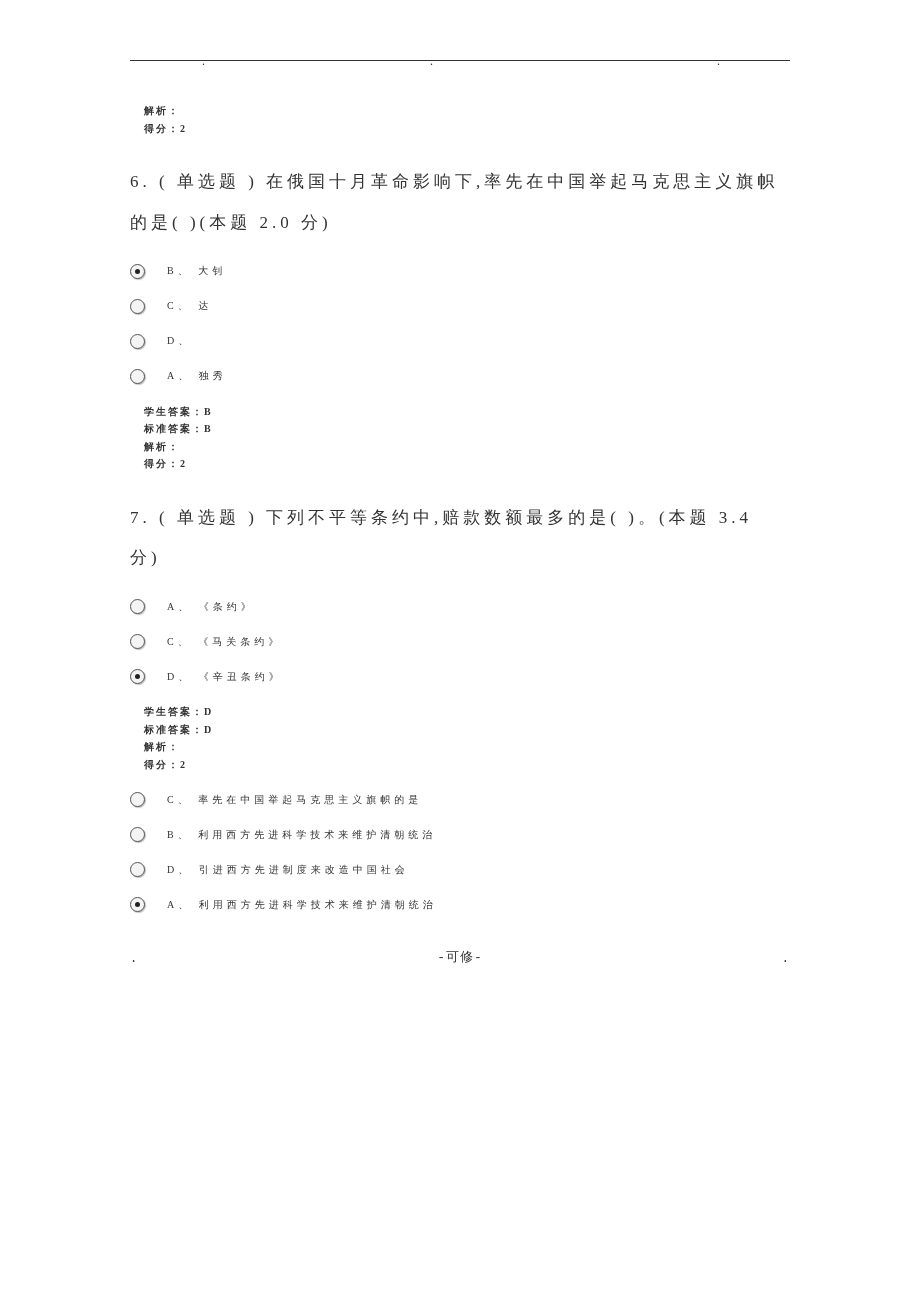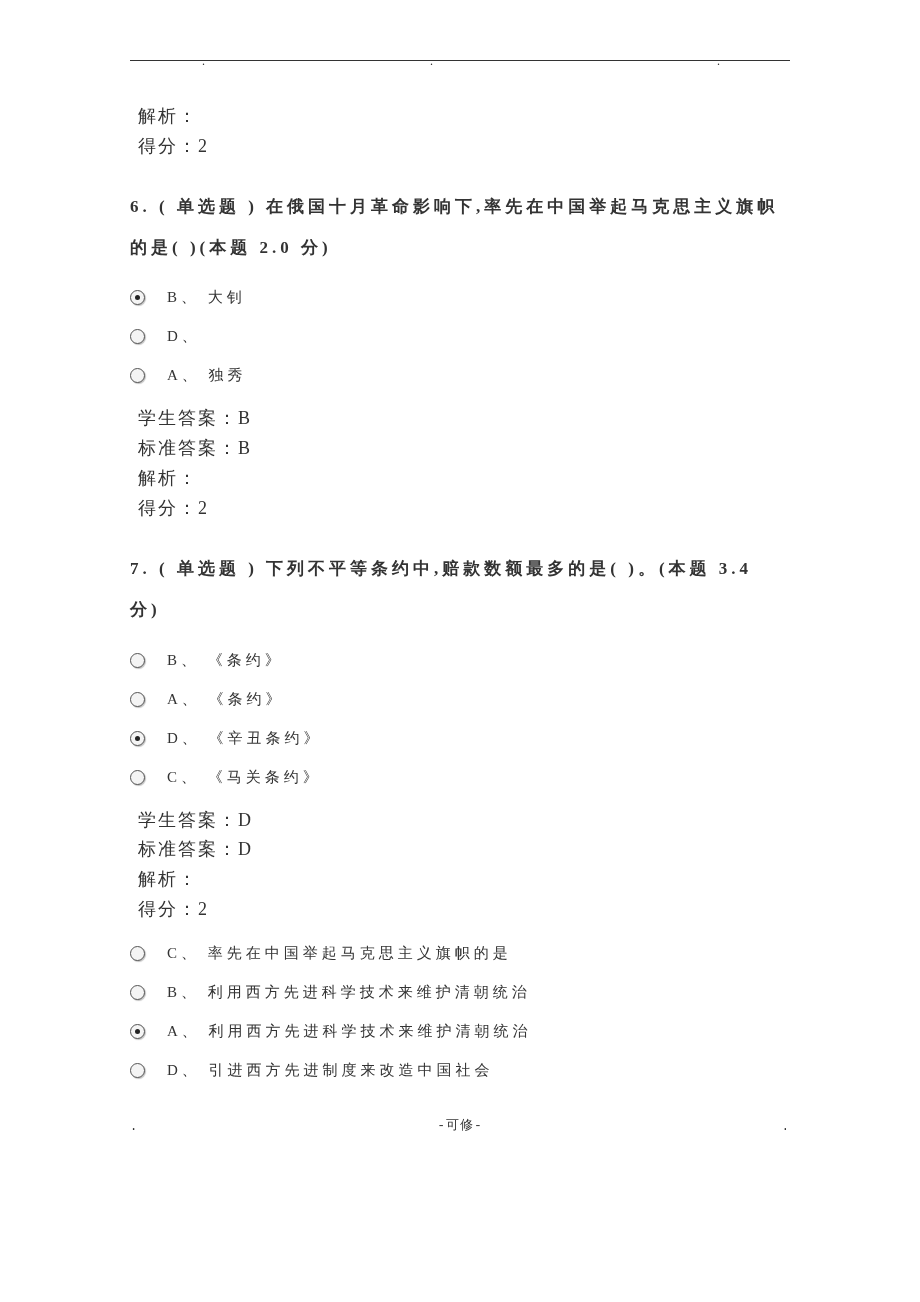--- a/index.html
+++ b/index.html
@@ -21,39 +21,39 @@
   .top-rule .dots {
     position: absolute;
     top: -6px;
     font-size: 12px;
     color: #333;
   }
   .dot-left { left: 72px; }
   .dot-mid { left: 300px; }
   .dot-right { right: 70px; }
   .meta-line {
-    font-size: 18px;
+    font-size: 10px;
     letter-spacing: 2px;
-    margin: 2px 8px;
+    margin: 2px 14px;
+    font-weight: bold;
   }
   .question-stem {
     font-size: 17px;
     letter-spacing: 4px;
     line-height: 2.4;
     margin: 26px 0 18px 0;
-    font-weight: bold;
   }
   .options {
     margin: 8px 0 6px 0;
   }
   .option-row {
     display: flex;
     align-items: center;
     margin: 20px 0;
-    font-size: 15px;
+    font-size: 10px;
     letter-spacing: 4px;
   }
   .radio-icon {
     width: 13px;
     height: 13px;
     border: 1px solid #555;
     border-radius: 50%;
     display: inline-block;
     margin-right: 22px;
     position: relative;
@@ -115,76 +115,76 @@
   </div>
 
   <div class="question-stem">6. ( 单选题 ) 在俄国十月革命影响下,率先在中国举起马克思主义旗帜的是( )(本题 2.0 分)</div>
   <div class="options">
     <div class="option-row">
       <span class="radio-icon selected"></span>
       <span>B、 大钊</span>
     </div>
     <div class="option-row">
       <span class="radio-icon"></span>
+      <span>C、 达</span>
+    </div>
+    <div class="option-row">
+      <span class="radio-icon"></span>
       <span>D、</span>
     </div>
     <div class="option-row">
       <span class="radio-icon"></span>
       <span>A、 独秀</span>
     </div>
   </div>
   <div class="answer-block">
     <div class="meta-line">学生答案：B</div>
     <div class="meta-line">标准答案：B</div>
     <div class="meta-line">解析：</div>
     <div class="meta-line">得分：2</div>
   </div>
 
   <div class="question-stem">7. ( 单选题 ) 下列不平等条约中,赔款数额最多的是( )。(本题 3.4 分)</div>
   <div class="options">
     <div class="option-row">
       <span class="radio-icon"></span>
-      <span>B、 《条约》</span>
+      <span>A、 《条约》</span>
     </div>
     <div class="option-row">
       <span class="radio-icon"></span>
-      <span>A、 《条约》</span>
+      <span>C、 《马关条约》</span>
     </div>
     <div class="option-row">
       <span class="radio-icon selected"></span>
       <span>D、 《辛丑条约》</span>
-    </div>
-    <div class="option-row">
-      <span class="radio-icon"></span>
-      <span>C、 《马关条约》</span>
     </div>
   </div>
   <div class="answer-block">
     <div class="meta-line">学生答案：D</div>
     <div class="meta-line">标准答案：D</div>
     <div class="meta-line">解析：</div>
     <div class="meta-line">得分：2</div>
   </div>
 
   <div class="options">
     <div class="option-row">
       <span class="radio-icon"></span>
       <span>C、 率先在中国举起马克思主义旗帜的是</span>
     </div>
     <div class="option-row">
       <span class="radio-icon"></span>
       <span>B、 利用西方先进科学技术来维护清朝统治</span>
     </div>
     <div class="option-row">
+      <span class="radio-icon"></span>
+      <span>D、 引进西方先进制度来改造中国社会</span>
+    </div>
+    <div class="option-row">
       <span class="radio-icon selected"></span>
       <span>A、 利用西方先进科学技术来维护清朝统治</span>
-    </div>
-    <div class="option-row">
-      <span class="radio-icon"></span>
-      <span>D、 引进西方先进制度来改造中国社会</span>
     </div>
   </div>
 
   <div class="footer">
     <span>-可修-</span>
   </div>
 
 </div>
 
 </body></html>

